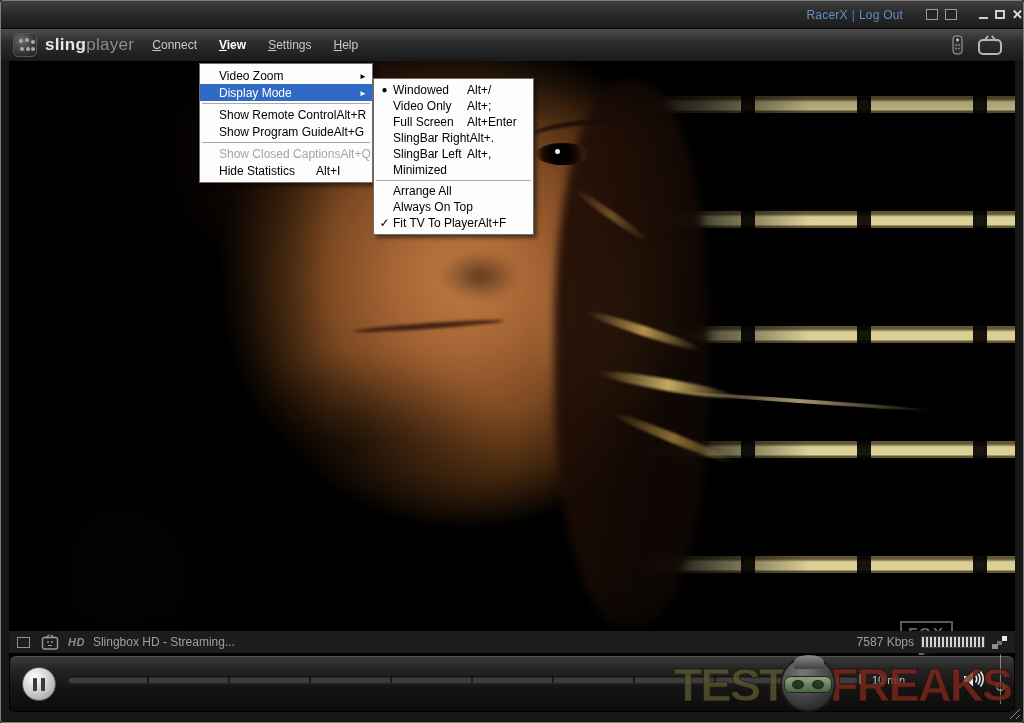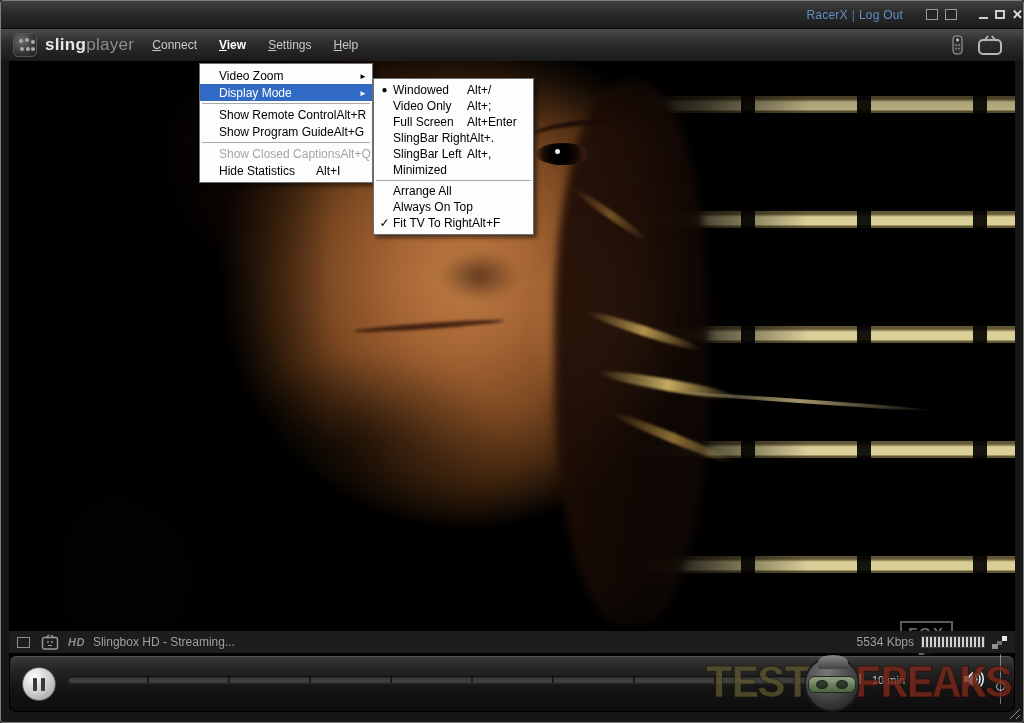--- a/index.html
+++ b/index.html
@@ -152,21 +152,21 @@
   .seek-thumb { position:absolute; left:849px; top:18px; width:2px; height:10px; background:#d8d8d8; }
   .time-label { position:absolute; left:862px; top:18px; color:#c4c4c4; font-size:11px; }
   .vol-icon { position:absolute; left:952px; top:13px; }
   .vol-slider { position:absolute; right:8px; top:-2px; width:10px; height:50px; }
   .vol-line { position:absolute; left:4px; top:0; width:1px; height:100%; background:rgba(225,225,225,.5); }
   .vol-knob { position:absolute; left:0; top:28px; width:9px; height:9px; border-radius:50%;
     border:1px solid rgba(235,235,235,.8); }
 
   
   .watermark { position:absolute; right:12px; bottom:10px; z-index:60; display:flex; align-items:center;
-    opacity:.8; pointer-events:none; font-weight:bold; font-size:47px; letter-spacing:-2px; line-height:1;font-family:Liberation Mono, monospace; }
+    opacity:.8; pointer-events:none; font-weight:bold; font-size:47px; letter-spacing:-2px; line-height:1; }
   .wm-left  { color:#5c5530; -webkit-text-stroke:1px rgba(20,20,10,.7); }
   .wm-right { color:#7c281a; -webkit-text-stroke:1px rgba(30,8,4,.7); }
   .wm-face { position:relative; width:56px; height:56px; margin:0 -6px; border-radius:50%;
     background:radial-gradient(circle at 40% 30%, #8e8e8e, #353535 75%); border:2px solid #1c1c1c; }
   .wm-goggles { position:absolute; left:2px; top:18px; width:48px; height:17px; border-radius:7px;
     background:linear-gradient(#a8bb92, #5a7a50); border:1px solid #23301e; }
   .wm-goggles i { position:absolute; top:3px; width:12px; height:9px; border-radius:50%;
     background:#2c3f28; border:1px solid #1b2718; }
   .wm-goggles .l1 { left:7px; } .wm-goggles .l2 { right:7px; }
   .wm-hat { position:absolute; left:12px; top:-3px; width:30px; height:14px; border-radius:50% 50% 0 0;
@@ -332,40 +332,40 @@
         <span class="lbl">Arrange All</span>
       <span class="sc"></span>
     </div>
     <div class="mi">
       <span class="gut"></span>
         <span class="lbl">Always On Top</span>
       <span class="sc"></span>
     </div>
     <div class="mi">
       <span class="gut" style="font-size:12px;">✓</span>
-      <span class="lbl">Fit TV To Right</span>
+      <span class="lbl">Fit TV To Player</span>
       <span class="sc">Alt+F</span>
     </div>
   </div>
 
   <div class="statusbar">
     <span class="stop-sq"></span>
     <span>
       <svg width="18" height="16" viewBox="0 0 18 16">
           <path d="M5 4 L8 1 M13 4 L10 1" stroke="#9a9a9a" stroke-width="1.4" fill="none"></path>
           <rect x="1.5" y="3.5" width="15" height="11.5" rx="2" fill="none" stroke="#9a9a9a" stroke-width="1.4"></rect>
           <circle cx="7" cy="8" r="1" fill="#9a9a9a"></circle>
           <circle cx="11" cy="8" r="1" fill="#9a9a9a"></circle>
           <path d="M7 11.5 h4" stroke="#9a9a9a"></path>
         </svg>
     </span>
     <span class="hd-badge">HD</span>
     <span>Slingbox HD - Streaming...</span>
     <span class="sb-right">
-      <span>5534 Kbps</span>
+      <span>7587 Kbps</span>
       <span class="sig-meter"></span>
       <span class="net-icon">
           <i class="net-a"></i>
           <i class="net-b"></i>
           <i class="net-c"></i>
         </span>
     </span>
   </div>
 
   <div class="controlbar">

